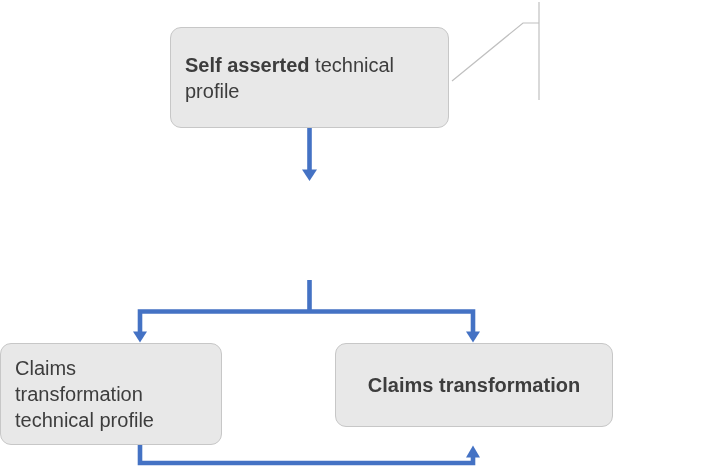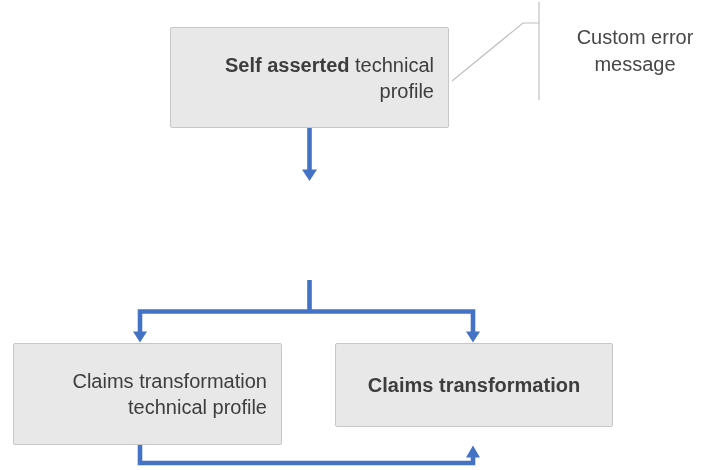--- a/index.html
+++ b/index.html
@@ -8,35 +8,35 @@
     width: 727px;
     height: 470px;
     background: #ffffff;
     overflow: hidden;
     font-family: "Liberation Sans", "DejaVu Sans", sans-serif;
   }
   .node {
     position: absolute;
     background: #E8E8E8;
     border: 1.4px solid #C7C7C7;
-    border-radius: 2px;
+    border-radius: 11px;
     display: flex;
     align-items: center;
     justify-content: center;
-    text-align: right;
+    text-align: left;
     font-size: 20px;
     line-height: 26px;
     color: #3D3D3D;
     padding: 2px 14px;
     box-sizing: border-box;
   }
   .node .bold { font-weight: 700; }
   #node-1 { left: 170px; top: 27px;  width: 279px; height: 101px; }
   #node-2 { left: 170px; top: 180px; width: 279px; height: 100px; }
-  #node-3 { left: 13px;   top: 343px; width: 269px; height: 102px; }
+  #node-3 { left: 0;   top: 343px; width: 222px; height: 102px; }
   #node-4 { left: 335px; top: 343px; width: 278px; height: 84px; }
   #callout-text {
     position: absolute;
     left: 543px;
     top: 24px;
     width: 184px;
     text-align: center;
     font-size: 20px;
     line-height: 27px;
     color: #474747;
@@ -75,15 +75,14 @@
 
 
   <div class="node" id="node-3">
     <div><span class="bold"></span><span>Claims transformation technical profile</span></div>
   </div>
 
   <div class="node" id="node-4">
     <div><span class="bold">Claims transformation</span><span></span></div>
   </div>
 
-  <div id="callout-text">Custom error message</div>
 
 </div>
 
 </body></html>

